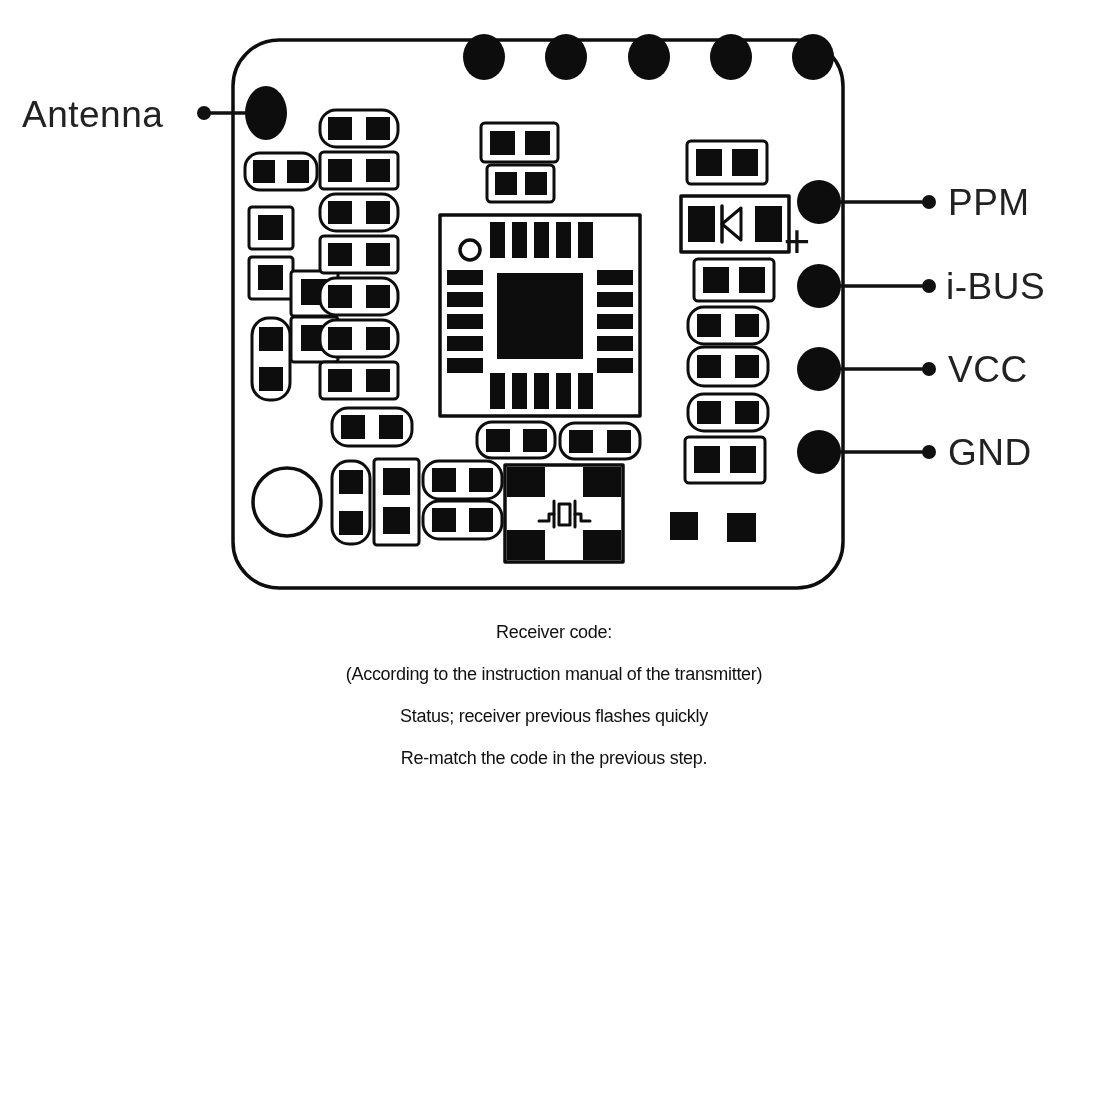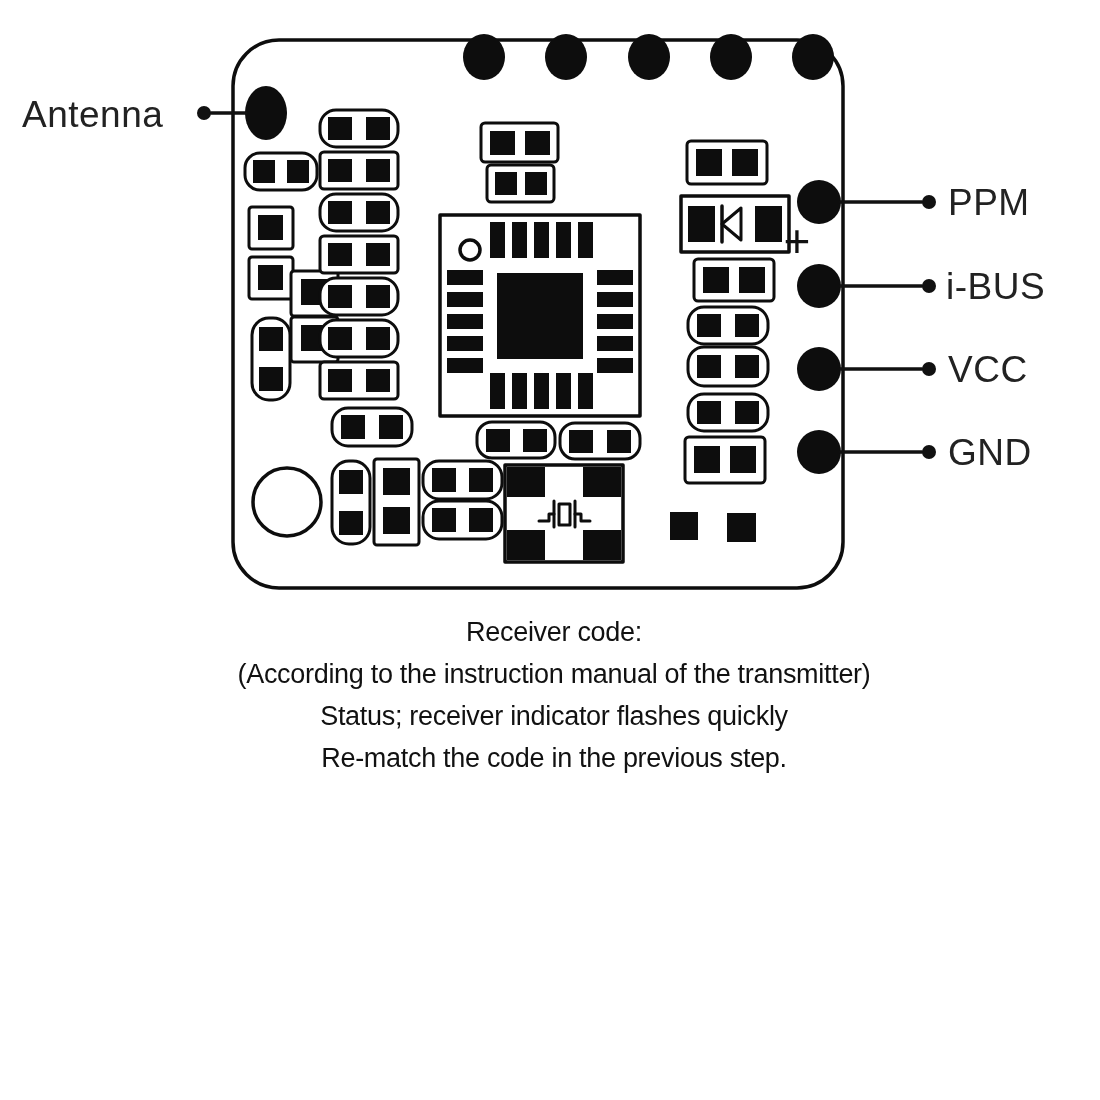--- a/index.html
+++ b/index.html
@@ -2,21 +2,21 @@
 <html><head>
 <meta charset="utf-8">
 <style>
   html,body{margin:0;padding:0;background:#ffffff;}
   .canvas{position:relative;width:1100px;height:1100px;background:#ffffff;overflow:hidden;
           font-family:"Liberation Sans",sans-serif;text-align:center;}
   .diagram{position:absolute;top:0;left:0;width:1100px;height:612px;}
   svg text.pin-label{font-family:"Liberation Sans",sans-serif;font-size:37px;fill:#222222;letter-spacing:0.5px;}
   svg text.plus-mark{font-family:"Liberation Sans",sans-serif;font-size:46px;fill:#111111;}
   .instructions{position:absolute;left:44px;top:616px;width:1020px;color:#111111;}
-  .instructions p{margin:0 0 9px 0;font-size:27px;line-height:33px;letter-spacing:-0.3px;
+  .instructions p{margin:0 0 9px 0;font-size:18px;line-height:33px;letter-spacing:-0.3px;
                   white-space:pre-line;color:#111111;}
 </style>
 </head>
 <body>
 
 <div class="canvas">
 
   <div class="diagram">
   <svg width="1100" height="612" viewBox="0 0 1100 612">
     <g stroke-linecap="round" stroke-linejoin="round">
@@ -277,17 +277,17 @@
 
         <text class="plus-mark" x="797" y="257" text-anchor="middle">+</text>
       </g>
     </g>
   </svg>
   </div>
 
   <div class="instructions">
     <p>Receiver code:</p>
     <p>(According to the instruction manual of the transmitter)</p>
-    <p>Status; receiver indicator flashes quickly</p>
+    <p>Status; receiver previous flashes quickly</p>
     <p>Re-match the code in the previous step.</p>
   </div>
 
 </div>
 
 </body></html>

